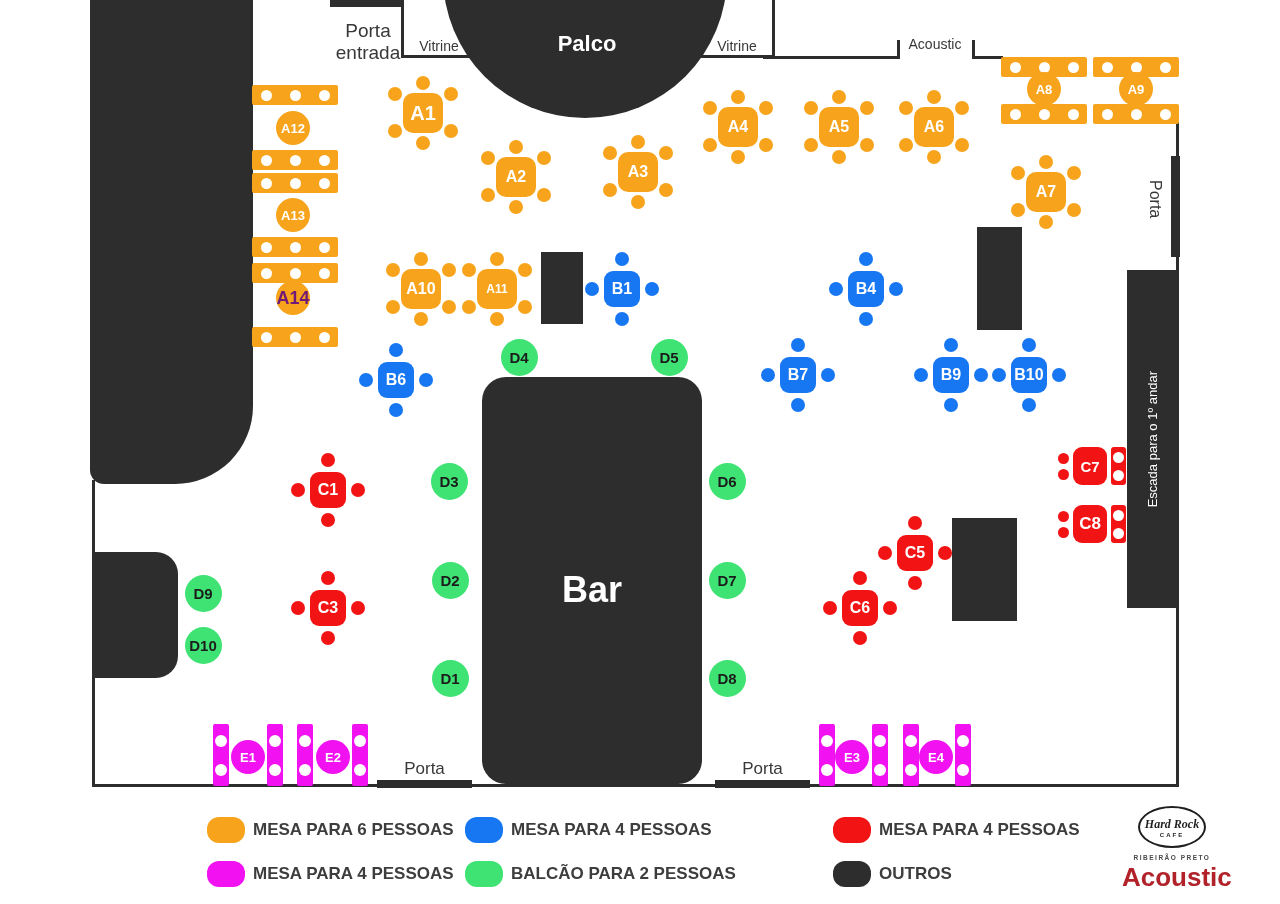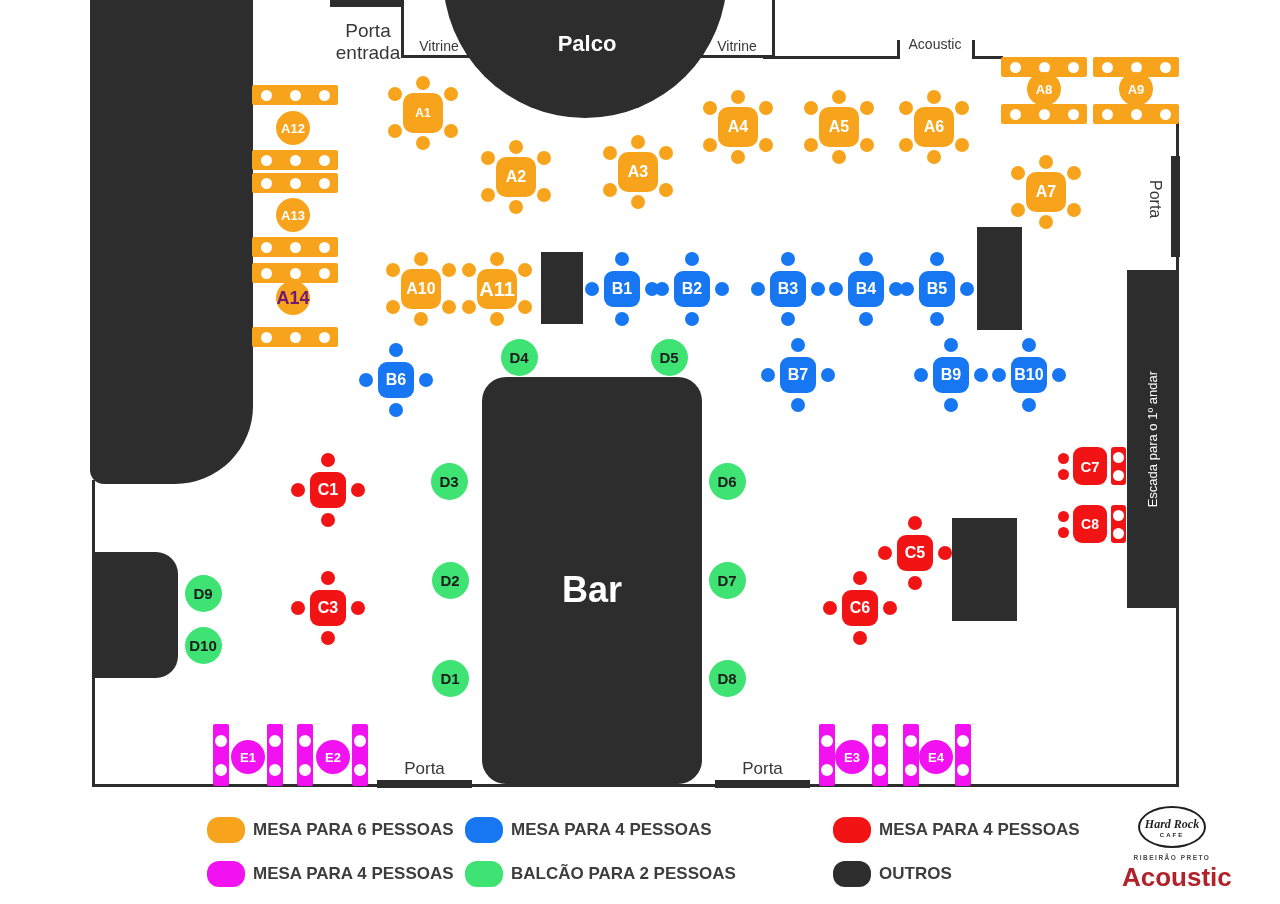--- a/index.html
+++ b/index.html
@@ -81,21 +81,21 @@
     <div id="brand-city">RIBEIRÃO PRETO</div>
     <div id="brand-event">Acoustic</div>
   </div>
 <div class="abs grp" style="left: 377px; top: 67px; width: 92px; height: 92px;">
       <div class="abs dot bg-orange" style="left: 39px; top: 9px; width: 14px; height: 14px;"></div>
       <div class="abs dot bg-orange" style="left: 39px; top: 69px; width: 14px; height: 14px;"></div>
       <div class="abs dot bg-orange" style="left: 11px; top: 20px; width: 14px; height: 14px;"></div>
       <div class="abs dot bg-orange" style="left: 11px; top: 57px; width: 14px; height: 14px;"></div>
       <div class="abs dot bg-orange" style="left: 67px; top: 20px; width: 14px; height: 14px;"></div>
       <div class="abs dot bg-orange" style="left: 67px; top: 57px; width: 14px; height: 14px;"></div>
-      <div class="abs sq bg-orange" style="left: 26px; top: 26px; width: 40px; height: 40px; border-radius: 10px; font-size: 12px;">A1</div>
+      <div class="abs sq bg-orange" style="left: 26px; top: 26px; width: 40px; height: 40px; border-radius: 10px; font-size: 20px;">A1</div>
     </div>
     <div class="abs grp" style="left: 470px; top: 131px; width: 92px; height: 92px;">
       <div class="abs dot bg-orange" style="left: 39px; top: 9px; width: 14px; height: 14px;"></div>
       <div class="abs dot bg-orange" style="left: 39px; top: 69px; width: 14px; height: 14px;"></div>
       <div class="abs dot bg-orange" style="left: 11px; top: 20px; width: 14px; height: 14px;"></div>
       <div class="abs dot bg-orange" style="left: 11px; top: 57px; width: 14px; height: 14px;"></div>
       <div class="abs dot bg-orange" style="left: 67px; top: 20px; width: 14px; height: 14px;"></div>
       <div class="abs dot bg-orange" style="left: 67px; top: 57px; width: 14px; height: 14px;"></div>
       <div class="abs sq bg-orange" style="left: 26px; top: 26px; width: 40px; height: 40px; border-radius: 10px; font-size: 16px;">A2</div>
     </div>
@@ -153,21 +153,21 @@
       <div class="abs dot bg-orange" style="left: 67px; top: 57px; width: 14px; height: 14px;"></div>
       <div class="abs sq bg-orange" style="left: 26px; top: 26px; width: 40px; height: 40px; border-radius: 10px; font-size: 16px;">A10</div>
     </div>
     <div class="abs grp" style="left: 451px; top: 243px; width: 92px; height: 92px;">
       <div class="abs dot bg-orange" style="left: 39px; top: 9px; width: 14px; height: 14px;"></div>
       <div class="abs dot bg-orange" style="left: 39px; top: 69px; width: 14px; height: 14px;"></div>
       <div class="abs dot bg-orange" style="left: 11px; top: 20px; width: 14px; height: 14px;"></div>
       <div class="abs dot bg-orange" style="left: 11px; top: 57px; width: 14px; height: 14px;"></div>
       <div class="abs dot bg-orange" style="left: 67px; top: 20px; width: 14px; height: 14px;"></div>
       <div class="abs dot bg-orange" style="left: 67px; top: 57px; width: 14px; height: 14px;"></div>
-      <div class="abs sq bg-orange" style="left: 26px; top: 26px; width: 40px; height: 40px; border-radius: 10px; font-size: 20px;">A11</div>
+      <div class="abs sq bg-orange" style="left: 26px; top: 26px; width: 40px; height: 40px; border-radius: 10px; font-size: 12px;">A11</div>
     </div>
     <div class="abs grp" style="left: 1001px; top: 57px; width: 86px; height: 67px;">
       <div class="abs bg-orange" style="left: 0px; top: 0px; width: 86px; height: 20px; border-radius: 2px;">
         <div class="abs dot bg-white" style="left: 8.5px; top: 4.5px; width: 11px; height: 11px;"></div>
         <div class="abs dot bg-white" style="left: 37.5px; top: 4.5px; width: 11px; height: 11px;"></div>
         <div class="abs dot bg-white" style="left: 66.5px; top: 4.5px; width: 11px; height: 11px;"></div>
       </div>
       <div class="abs bg-orange" style="left: 0px; top: 47px; width: 86px; height: 20px; border-radius: 2px;">
         <div class="abs dot bg-white" style="left: 8.5px; top: 4.5px; width: 11px; height: 11px;"></div>
         <div class="abs dot bg-white" style="left: 37.5px; top: 4.5px; width: 11px; height: 11px;"></div>
@@ -227,47 +227,26 @@
       </div>
       <div class="abs circ bg-orange" style="left: 24px; top: 18px; width: 34px; height: 34px; font-size: 18px; color: #701a75;">A14</div>
     </div>
     <div class="abs grp" style="left: 576px; top: 243px; width: 92px; height: 92px;">
       <div class="abs dot bg-blue" style="left: 39px; top: 9px; width: 14px; height: 14px;"></div>
       <div class="abs dot bg-blue" style="left: 39px; top: 69px; width: 14px; height: 14px;"></div>
       <div class="abs dot bg-blue" style="left: 9px; top: 39px; width: 14px; height: 14px;"></div>
       <div class="abs dot bg-blue" style="left: 69px; top: 39px; width: 14px; height: 14px;"></div>
       <div class="abs sq bg-blue" style="left: 28px; top: 28px; width: 36px; height: 36px; border-radius: 9px; font-size: 16px;">B1</div>
     </div>
-    <div class="abs grp" style="left: 646px; top: 243px; width: 92px; height: 92px;">
-      <div class="abs dot bg-blue" style="left: 39px; top: 9px; width: 14px; height: 14px;"></div>
-      <div class="abs dot bg-blue" style="left: 39px; top: 69px; width: 14px; height: 14px;"></div>
-      <div class="abs dot bg-blue" style="left: 9px; top: 39px; width: 14px; height: 14px;"></div>
-      <div class="abs dot bg-blue" style="left: 69px; top: 39px; width: 14px; height: 14px;"></div>
-      <div class="abs sq bg-blue" style="left: 28px; top: 28px; width: 36px; height: 36px; border-radius: 9px; font-size: 16px;">B2</div>
-    </div>
-    <div class="abs grp" style="left: 742px; top: 243px; width: 92px; height: 92px;">
-      <div class="abs dot bg-blue" style="left: 39px; top: 9px; width: 14px; height: 14px;"></div>
-      <div class="abs dot bg-blue" style="left: 39px; top: 69px; width: 14px; height: 14px;"></div>
-      <div class="abs dot bg-blue" style="left: 9px; top: 39px; width: 14px; height: 14px;"></div>
-      <div class="abs dot bg-blue" style="left: 69px; top: 39px; width: 14px; height: 14px;"></div>
-      <div class="abs sq bg-blue" style="left: 28px; top: 28px; width: 36px; height: 36px; border-radius: 9px; font-size: 16px;">B3</div>
-    </div>
     <div class="abs grp" style="left: 820px; top: 243px; width: 92px; height: 92px;">
       <div class="abs dot bg-blue" style="left: 39px; top: 9px; width: 14px; height: 14px;"></div>
       <div class="abs dot bg-blue" style="left: 39px; top: 69px; width: 14px; height: 14px;"></div>
       <div class="abs dot bg-blue" style="left: 9px; top: 39px; width: 14px; height: 14px;"></div>
       <div class="abs dot bg-blue" style="left: 69px; top: 39px; width: 14px; height: 14px;"></div>
       <div class="abs sq bg-blue" style="left: 28px; top: 28px; width: 36px; height: 36px; border-radius: 9px; font-size: 16px;">B4</div>
-    </div>
-    <div class="abs grp" style="left: 891px; top: 243px; width: 92px; height: 92px;">
-      <div class="abs dot bg-blue" style="left: 39px; top: 9px; width: 14px; height: 14px;"></div>
-      <div class="abs dot bg-blue" style="left: 39px; top: 69px; width: 14px; height: 14px;"></div>
-      <div class="abs dot bg-blue" style="left: 9px; top: 39px; width: 14px; height: 14px;"></div>
-      <div class="abs dot bg-blue" style="left: 69px; top: 39px; width: 14px; height: 14px;"></div>
-      <div class="abs sq bg-blue" style="left: 28px; top: 28px; width: 36px; height: 36px; border-radius: 9px; font-size: 16px;">B5</div>
     </div>
     <div class="abs grp" style="left: 350px; top: 334px; width: 92px; height: 92px;">
       <div class="abs dot bg-blue" style="left: 39px; top: 9px; width: 14px; height: 14px;"></div>
       <div class="abs dot bg-blue" style="left: 39px; top: 69px; width: 14px; height: 14px;"></div>
       <div class="abs dot bg-blue" style="left: 9px; top: 39px; width: 14px; height: 14px;"></div>
       <div class="abs dot bg-blue" style="left: 69px; top: 39px; width: 14px; height: 14px;"></div>
       <div class="abs sq bg-blue" style="left: 28px; top: 28px; width: 36px; height: 36px; border-radius: 9px; font-size: 16px;">B6</div>
     </div>
     <div class="abs grp" style="left: 752px; top: 329px; width: 92px; height: 92px;">
       <div class="abs dot bg-blue" style="left: 39px; top: 9px; width: 14px; height: 14px;"></div>
@@ -323,21 +302,21 @@
       <div class="abs dot bg-red" style="left: 1.5px; top: 31.5px; width: 11px; height: 11px;"></div>
       <div class="abs sq bg-red" style="left: 17px; top: 10px; width: 34px; height: 38px; border-radius: 9px; font-size: 15px;">C7</div>
       <div class="abs bg-red" style="left: 55px; top: 10px; width: 15px; height: 38px; border-radius: 3px;">
         <div class="abs dot bg-white" style="left: 2px; top: 4.5px; width: 11px; height: 11px;"></div>
         <div class="abs dot bg-white" style="left: 2px; top: 22.5px; width: 11px; height: 11px;"></div>
       </div>
     </div>
     <div class="abs grp" style="left: 1056px; top: 495px; width: 72px; height: 58px;">
       <div class="abs dot bg-red" style="left: 1.5px; top: 15.5px; width: 11px; height: 11px;"></div>
       <div class="abs dot bg-red" style="left: 1.5px; top: 31.5px; width: 11px; height: 11px;"></div>
-      <div class="abs sq bg-red" style="left: 17px; top: 10px; width: 34px; height: 38px; border-radius: 9px; font-size: 14px;">C8</div>
+      <div class="abs sq bg-red" style="left: 17px; top: 10px; width: 34px; height: 38px; border-radius: 9px; font-size: 17px;">C8</div>
       <div class="abs bg-red" style="left: 55px; top: 10px; width: 15px; height: 38px; border-radius: 3px;">
         <div class="abs dot bg-white" style="left: 2px; top: 4.5px; width: 11px; height: 11px;"></div>
         <div class="abs dot bg-white" style="left: 2px; top: 22.5px; width: 11px; height: 11px;"></div>
       </div>
     </div>
     <div class="abs circ bg-green" style="left: 431.5px; top: 659.5px; width: 37px; height: 37px; font-size: 15px; color: rgb(28, 28, 28);">D1</div>
     <div class="abs circ bg-green" style="left: 431.5px; top: 561.5px; width: 37px; height: 37px; font-size: 15px; color: rgb(28, 28, 28);">D2</div>
     <div class="abs circ bg-green" style="left: 430.5px; top: 462.5px; width: 37px; height: 37px; font-size: 15px; color: rgb(28, 28, 28);">D3</div>
     <div class="abs circ bg-green" style="left: 500.5px; top: 338.5px; width: 37px; height: 37px; font-size: 15px; color: rgb(28, 28, 28);">D4</div>
     <div class="abs circ bg-green" style="left: 650.5px; top: 338.5px; width: 37px; height: 37px; font-size: 15px; color: rgb(28, 28, 28);">D5</div>

